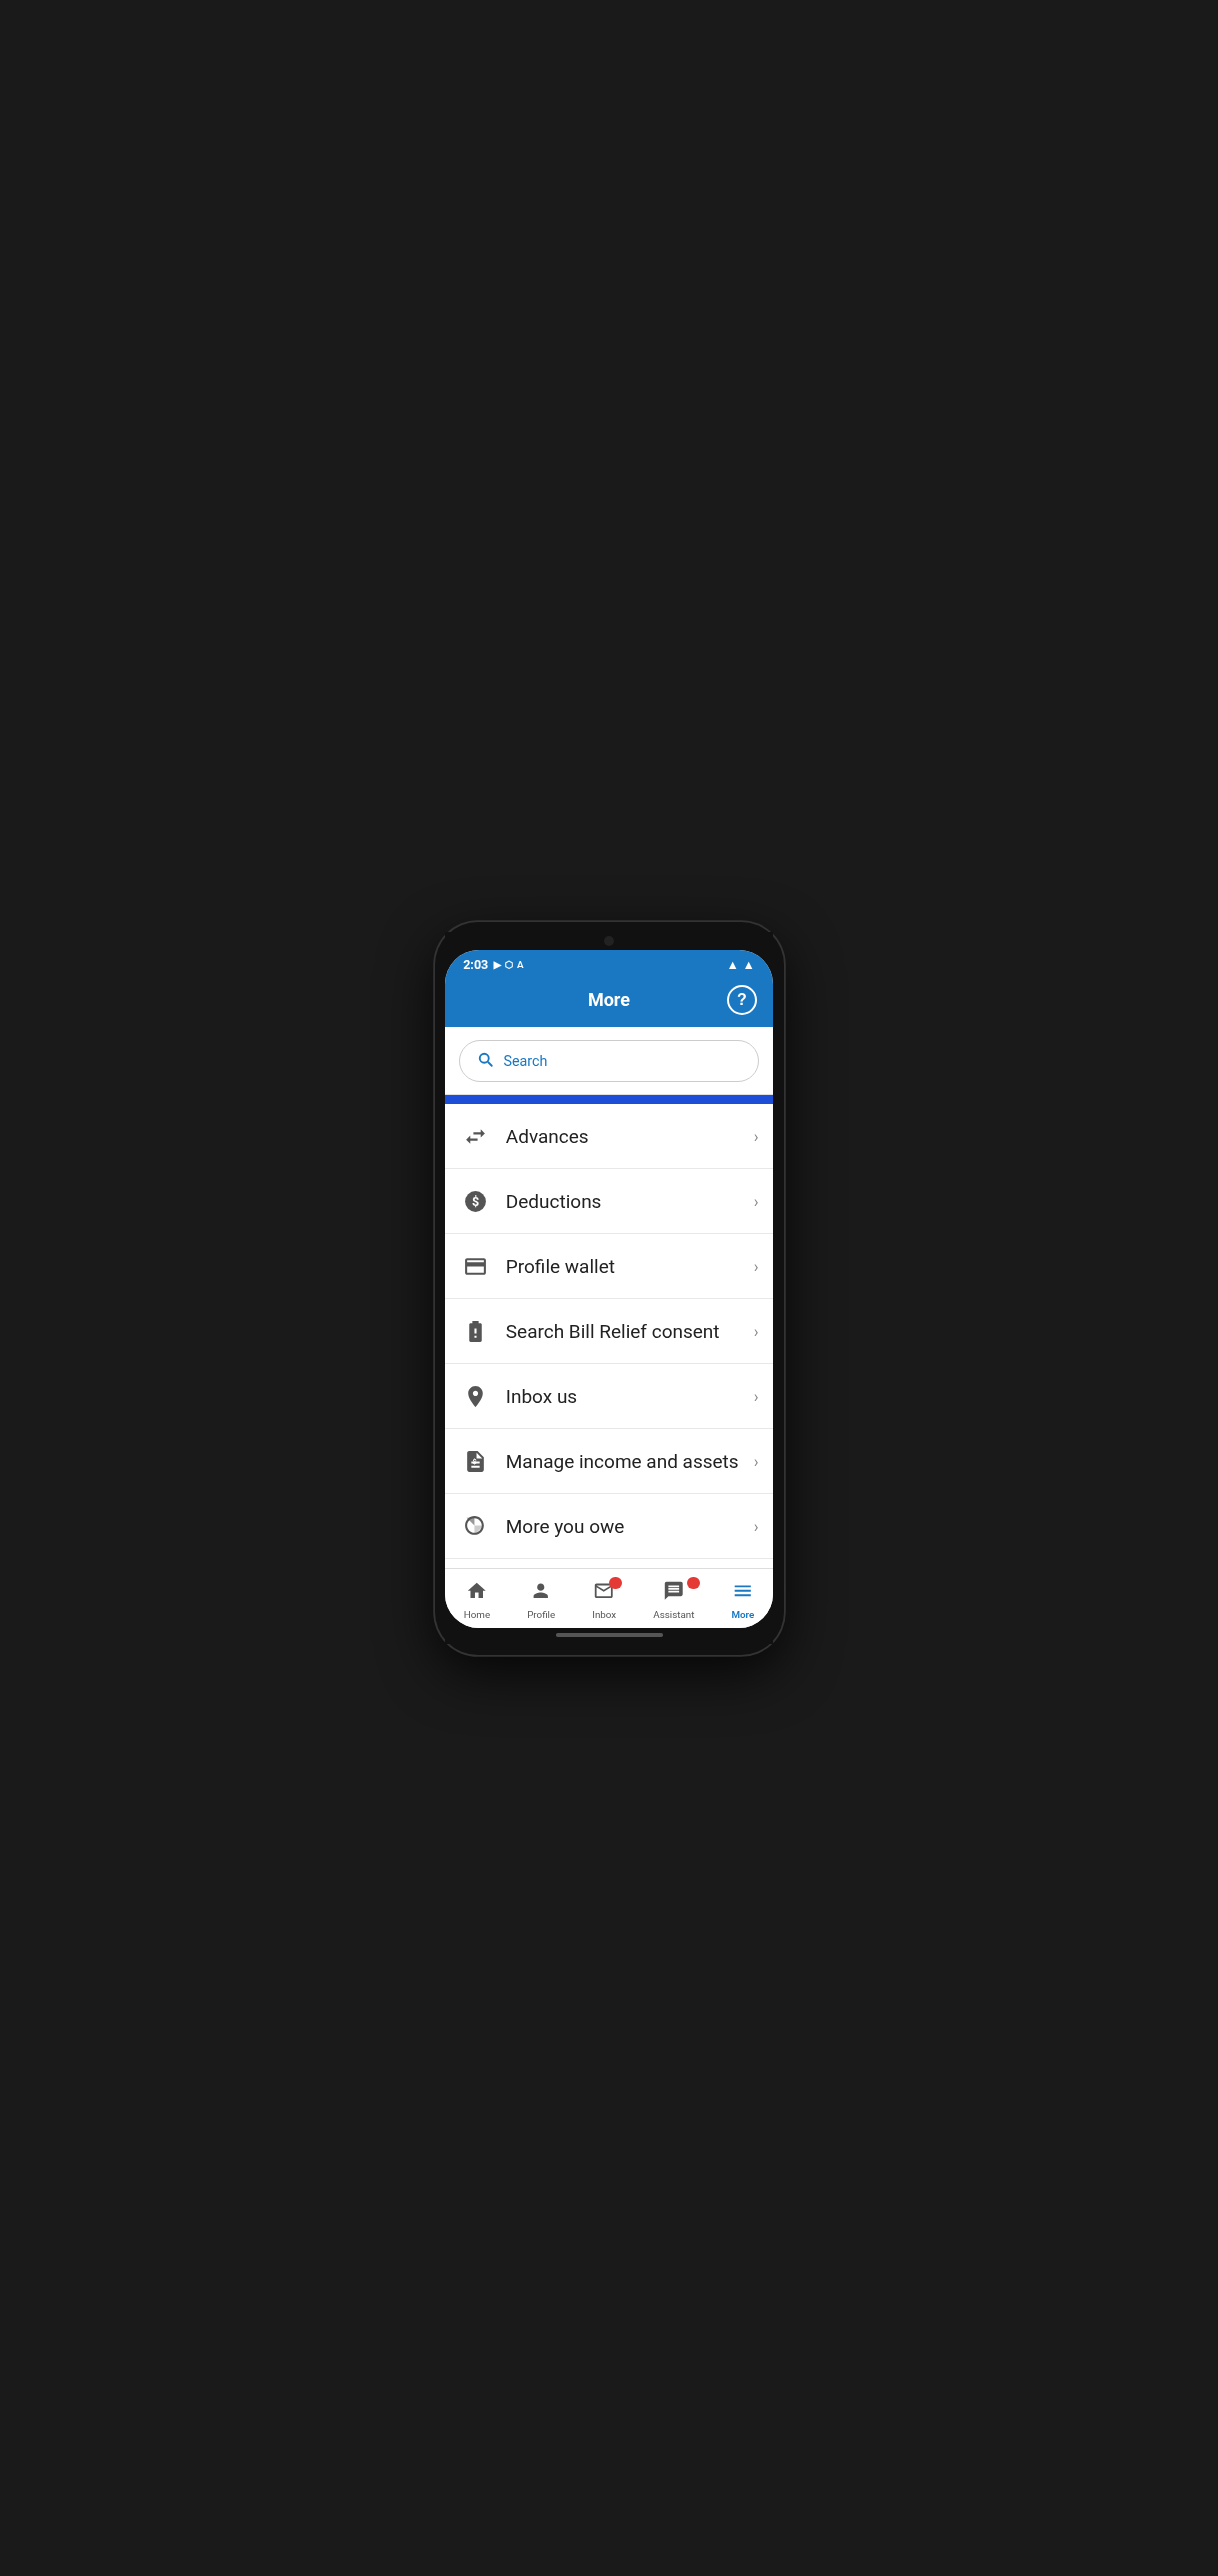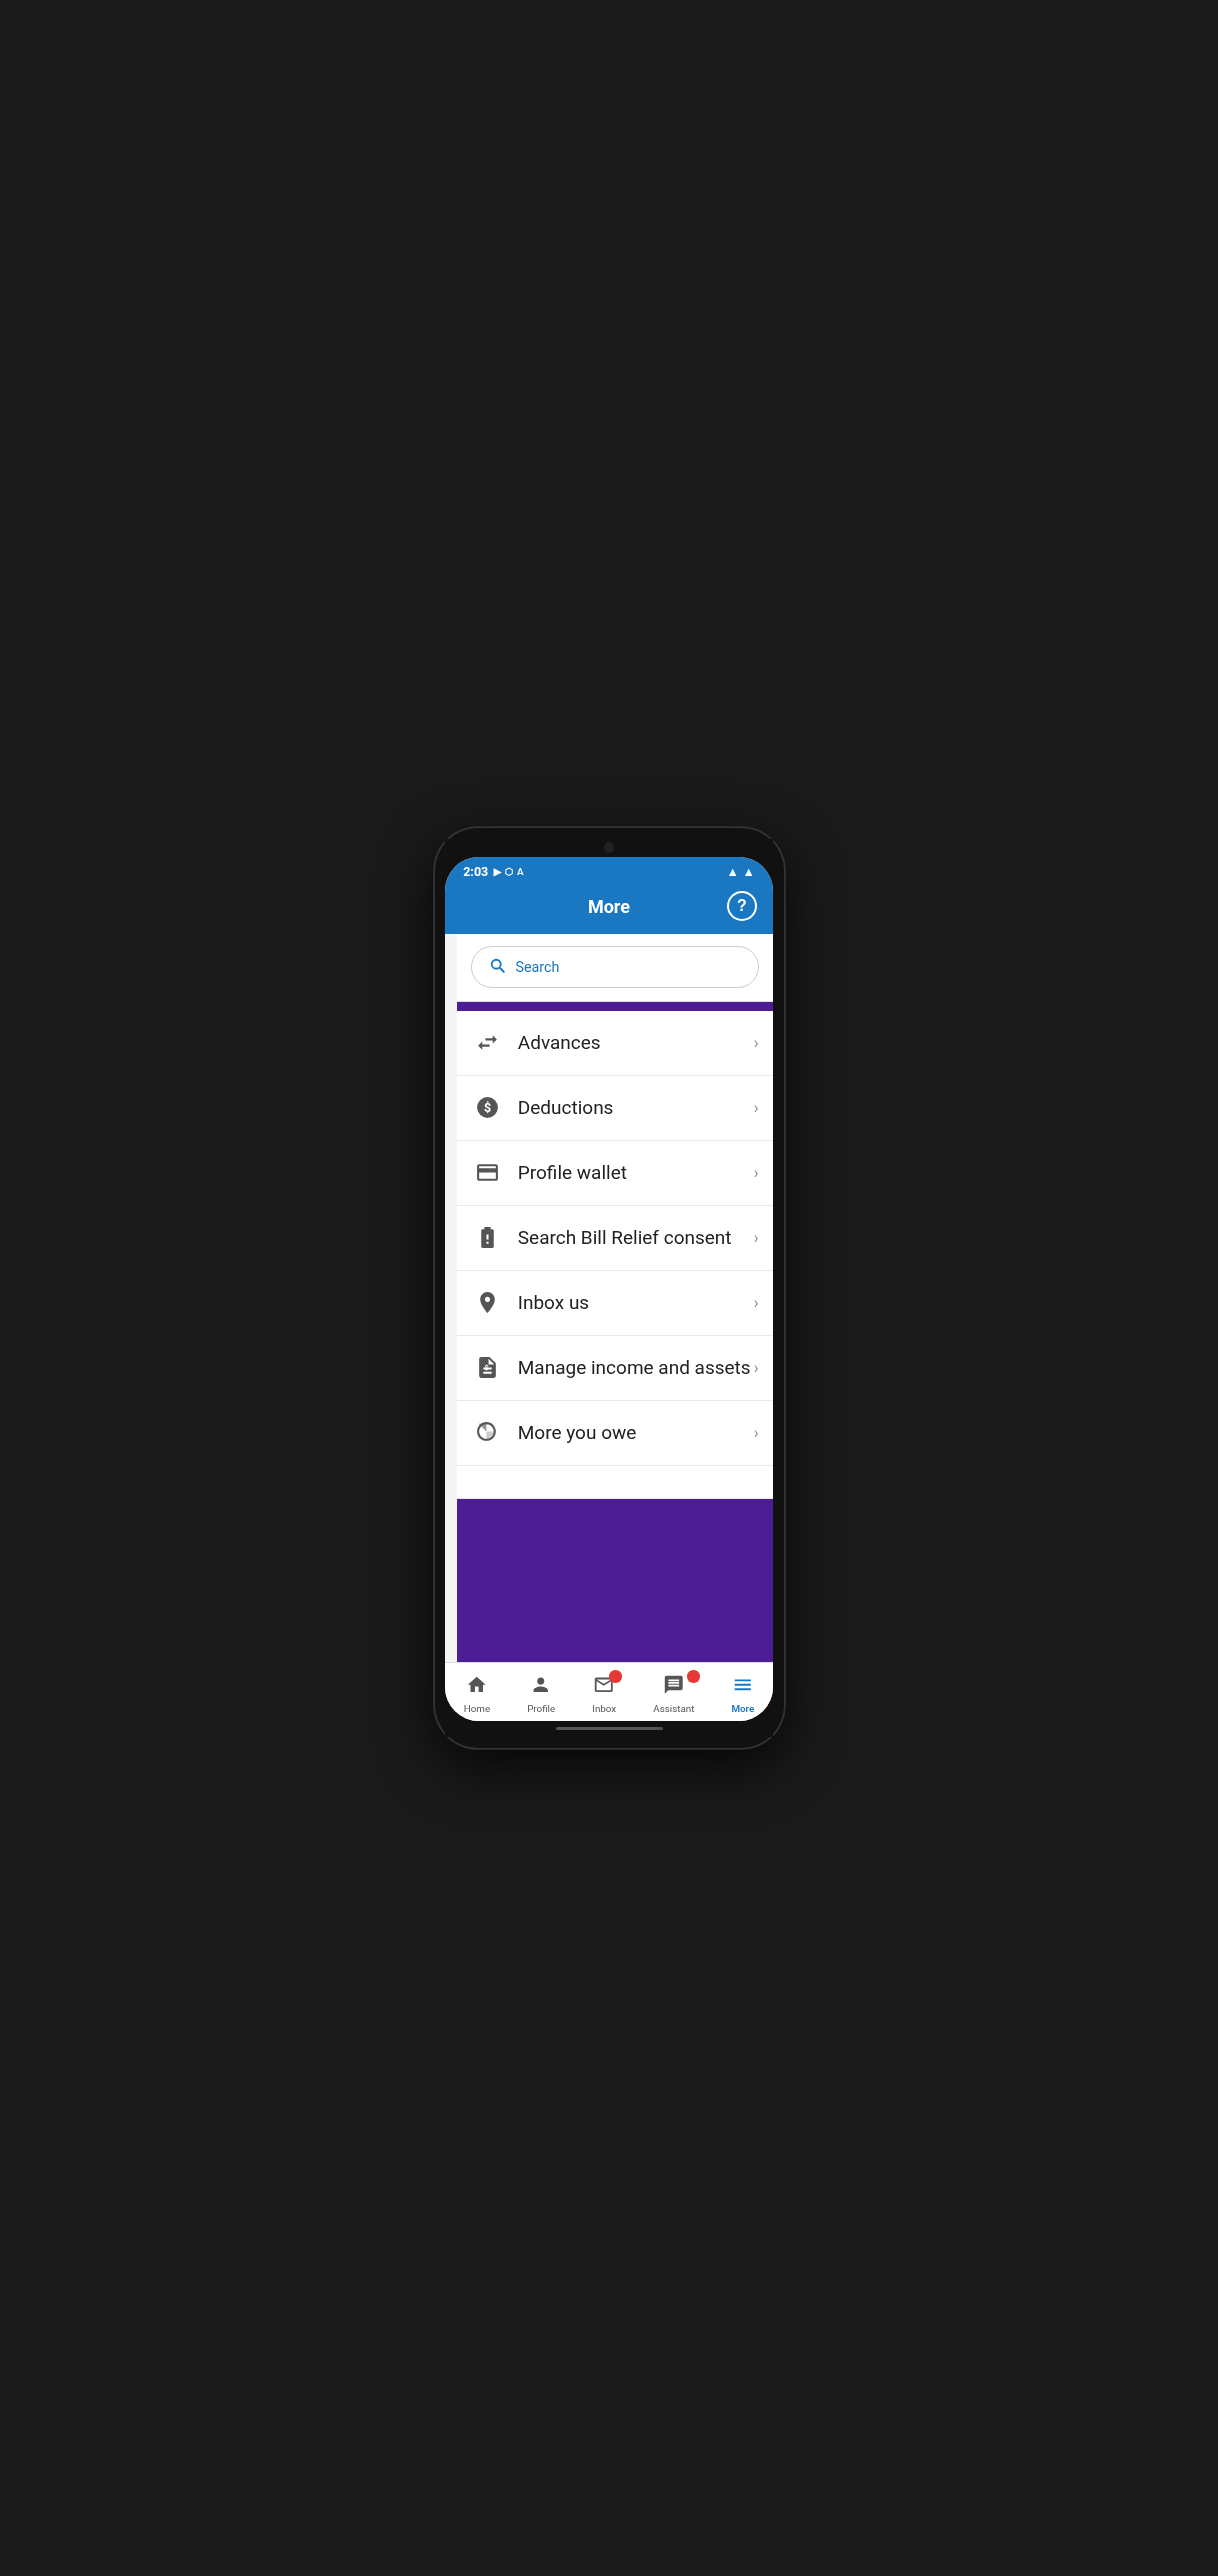--- a/index.html
+++ b/index.html
@@ -9,21 +9,21 @@
       background: #1a1a1a;
       display: flex;
       justify-content: center;
       align-items: center;
       min-height: 100vh;
       font-family: 'Roboto', Arial, sans-serif;
     }
 
     .phone-frame {
       width: 349px;
-      height: 920px;
+      height: 733px;
       background: #111;
       border-radius: 43px;
       padding: 10.7px;
       box-shadow: 0 0 0 1.8px #333, 0 18px 54px rgba(0,0,0,0.8);
       position: relative;
       display: flex;
       flex-direction: column;
     }
 
     .phone-screen {
@@ -89,22 +89,21 @@
       cursor: pointer;
       background: transparent;
     }
 
     .header-spacer { width: 30px; }
 
     
     .content-area {
       flex: 1;
       overflow-y: auto;
-      background: #4c1d95;
-      margin-left: 12px;
+      background: #1d4ed8;
     }
 
     
     .search-container {
       background: white;
       padding: 12.5px 14.3px;
       border-bottom: 0.9px solid #e0e0e0;
     }
 
     .search-box {

